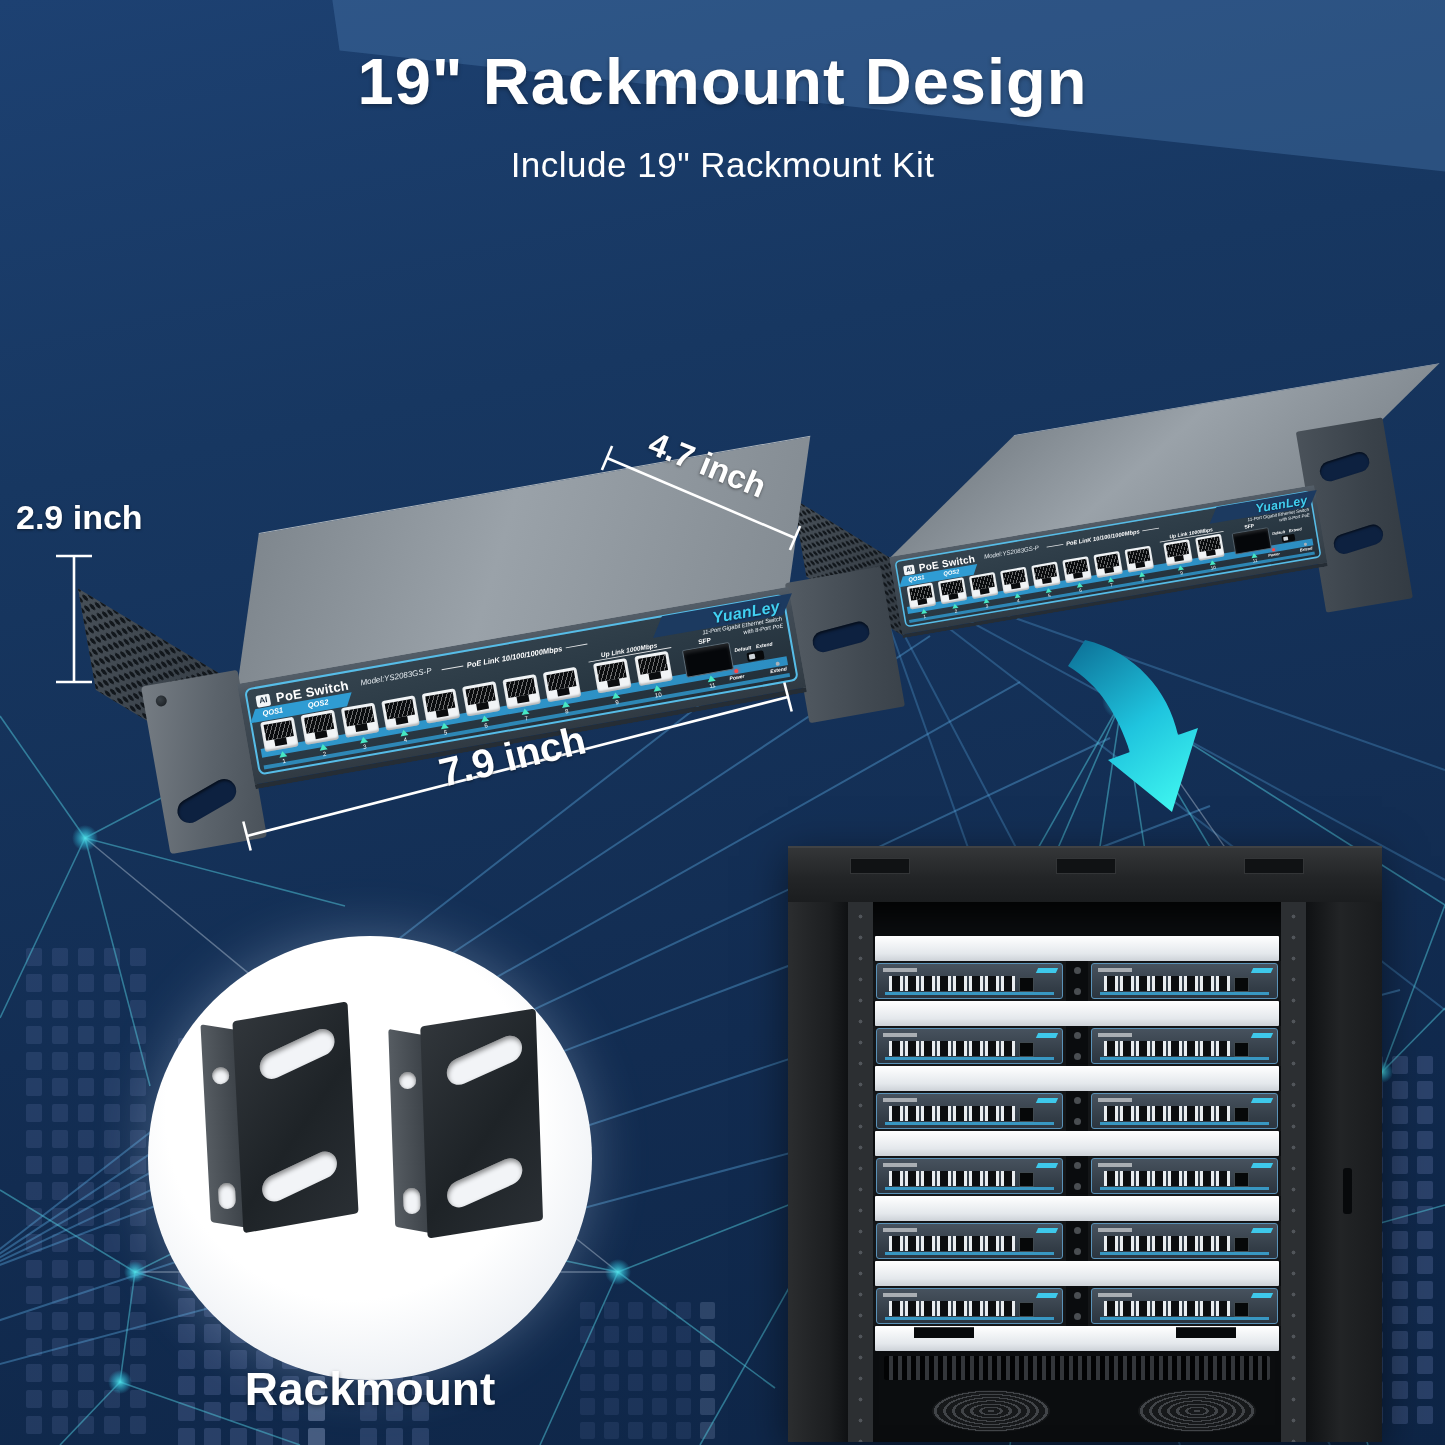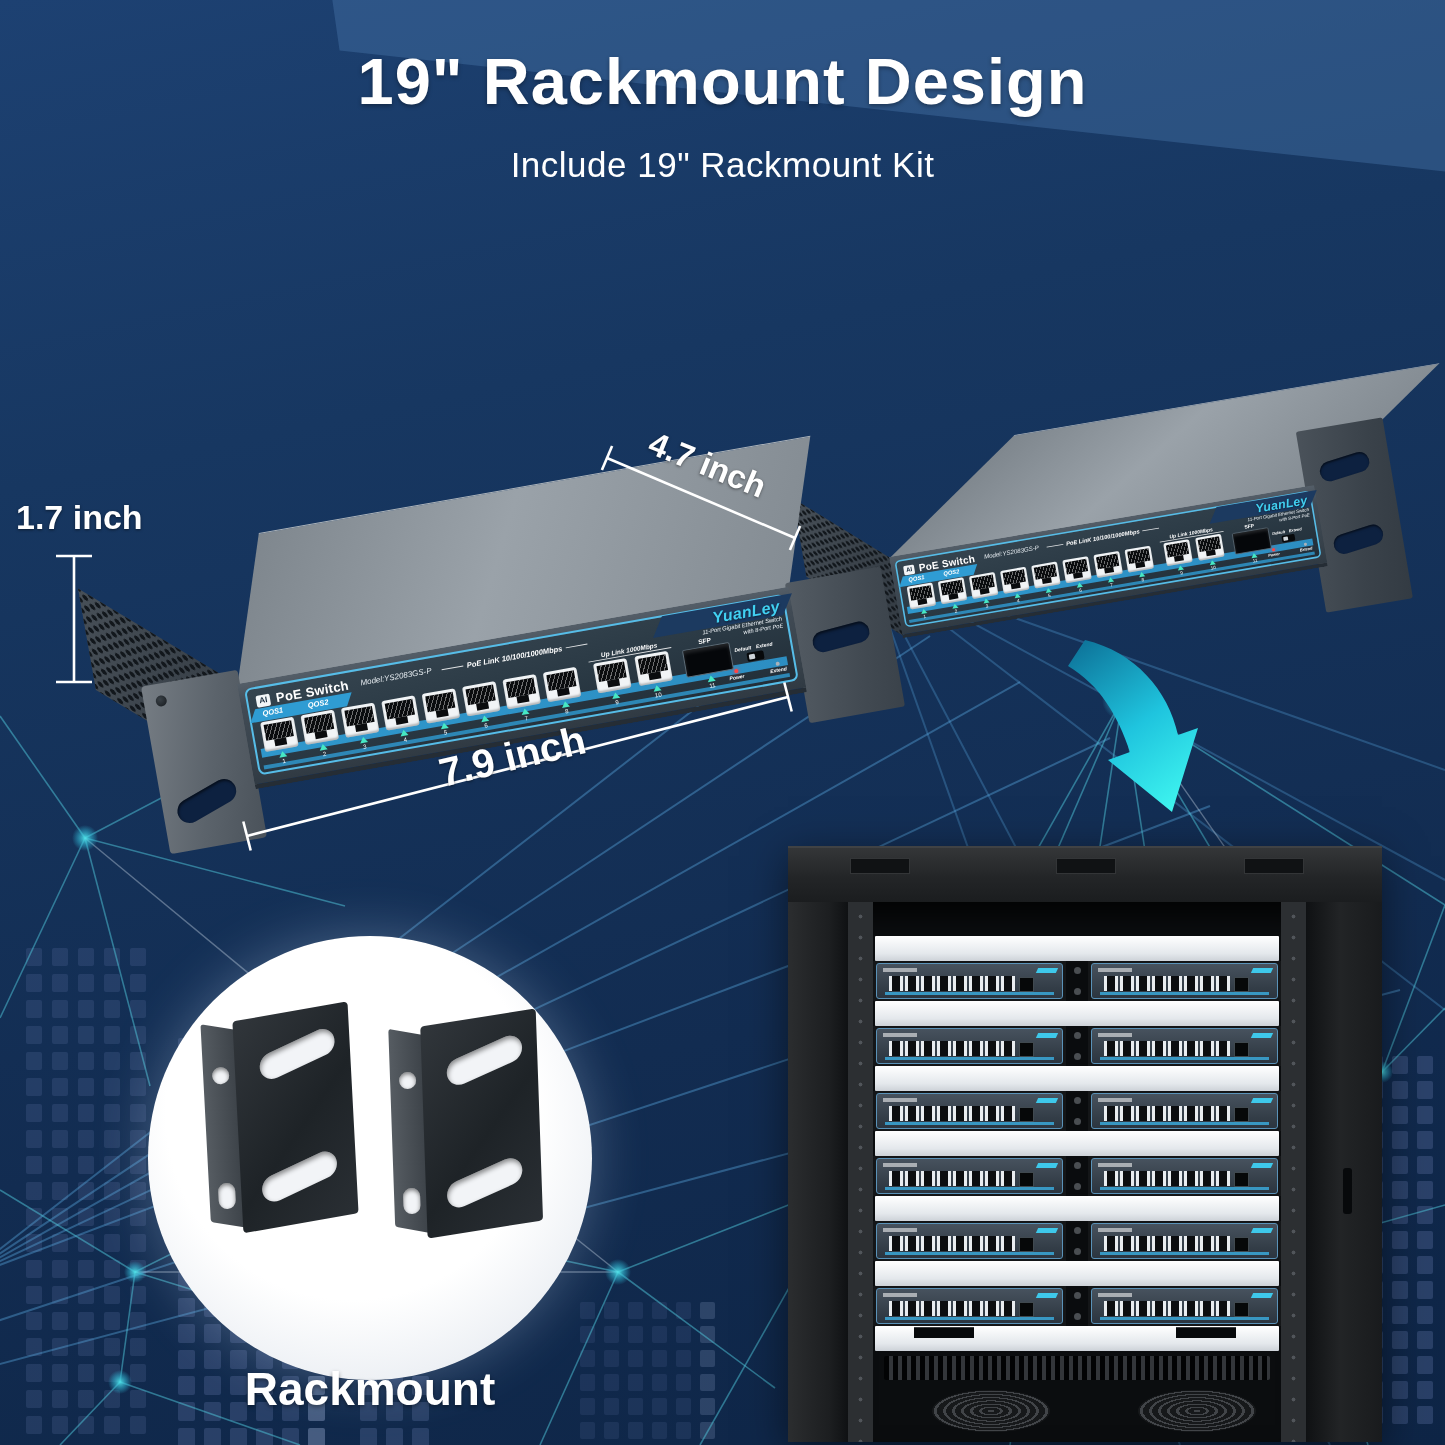--- a/index.html
+++ b/index.html
@@ -583,21 +583,21 @@
       <line x1="56" y1="682" x2="92" y2="682"></line>
     <line x1="607" y1="458" x2="795" y2="538"></line>
     <line x1="601.9" y1="470" x2="612.1" y2="446"></line>
       <line x1="789.9" y1="550" x2="800.1" y2="526"></line>
     <line x1="247" y1="836" x2="788" y2="697"></line>
     <line x1="243.3" y1="821.5" x2="250.7" y2="850.5"></line>
       <line x1="784.3" y1="682.5" x2="791.7" y2="711.5"></line>
   </g>
   <path d="M1085,640 C1135,652 1168,690 1178,735 L1198,728 L1172,812 L1108,760 L1130,752 C1118,716 1100,685 1068,666 Z" fill="url(#arrowg)"></path>
 </svg>
-<div class="dim-label" id="dim-height">1.7 inch</div>
+<div class="dim-label" id="dim-height">2.9 inch</div>
 <div class="dim-label" id="dim-depth">4.7 inch</div>
 <div class="dim-label" id="dim-width">7.9 inch</div>
 
 <div id="circle">
   <div class="bracket" id="bracket-1">
     <div class="br-flange"></div>
     <div class="br-hole"></div>
     <div class="br-hole oval"></div>
     <div class="br-face">
       <div class="br-slot s1"></div>

